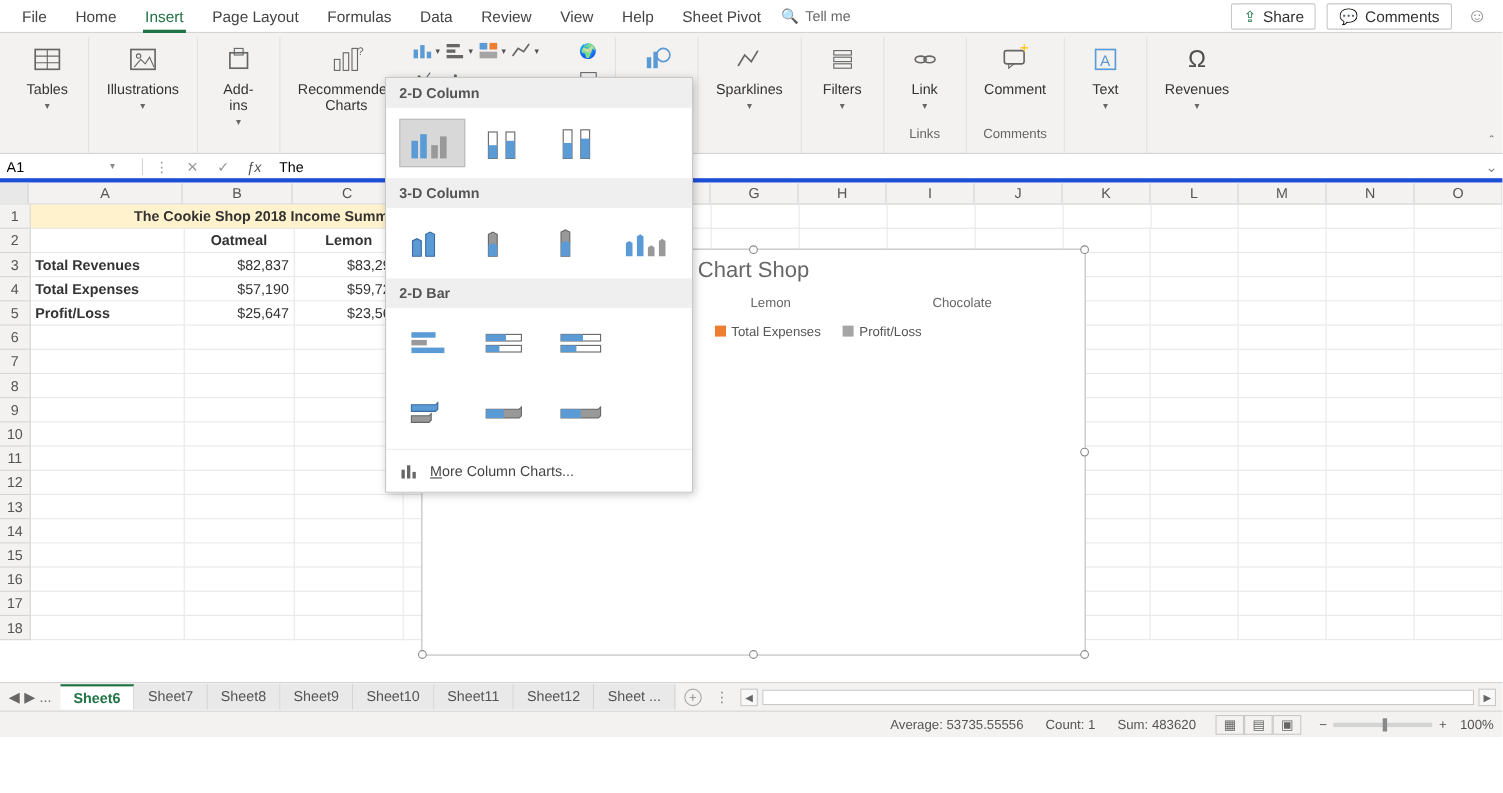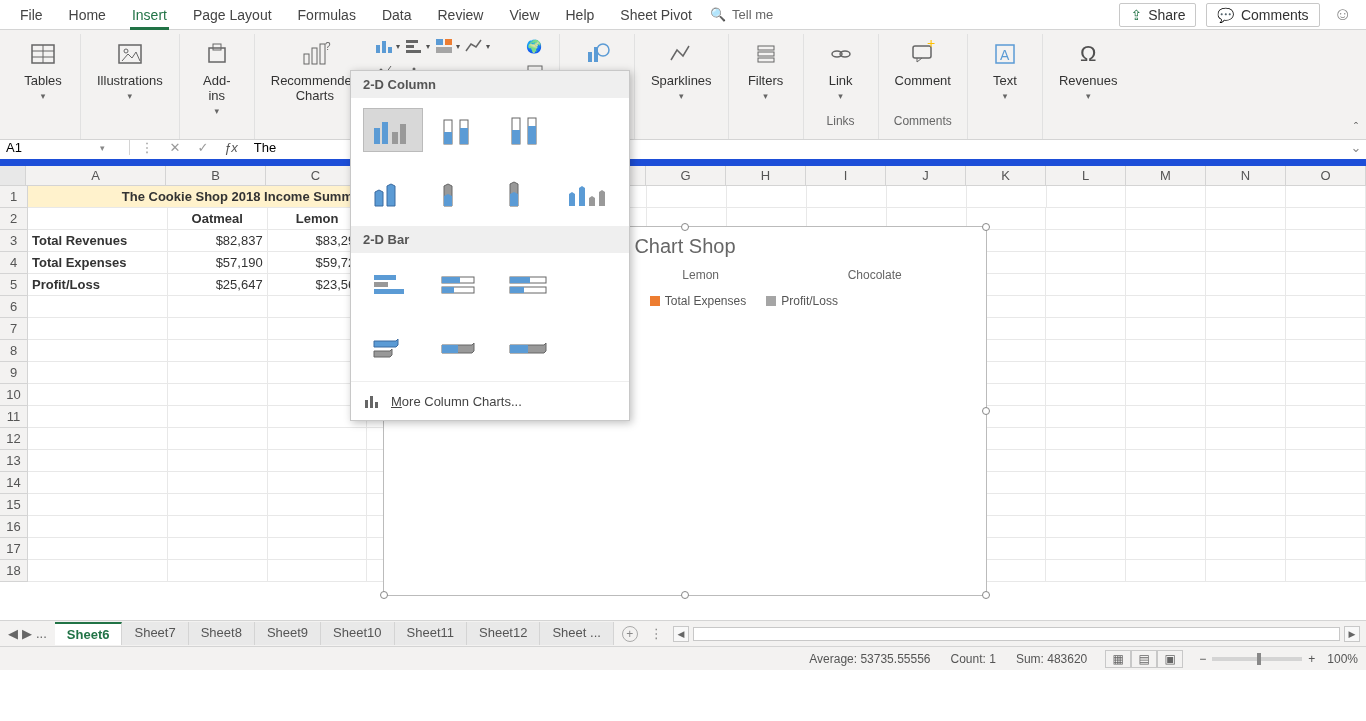--- a/index.html
+++ b/index.html
@@ -22,21 +22,21 @@
 .rgroup-label { font-size:12px; color:#666; margin-top:2px;}
 .rbtn-large { display:flex; flex-direction:column; align-items:center; justify-content:flex-start; gap:4px; padding:4px 6px; cursor:pointer; min-width:54px;}
 .rbtn-large .icon { width:32px; height:32px; display:flex; align-items:center; justify-content:center; color:#505050;}
 .rbtn-large .lbl { font-size:13px; text-align:center; line-height:1.15;}
 .rbtn-large .caret { font-size:9px; color:#666; margin-top:-2px;}
 .rbtn-small { width:28px; height:24px; display:flex; align-items:center; justify-content:center; cursor:pointer; color:#505050;}
 .smallcol { display:flex; flex-direction:column; gap:2px;}
 .ribbon-collapse { position:absolute; right:8px; bottom:4px; font-size:12px; color:#666; cursor:pointer;}
 
 
-.formula-bar { display:flex; align-items:flex-start; height:26px; border-bottom:7px solid #1d4ed8; background:#fff;}
+.formula-bar { display:flex; align-items:center; height:26px; border-bottom:4px solid #1d4ed8; background:#fff;}
 .namebox { width:130px; border-right:1px solid #d4d4d4; display:flex; align-items:center; padding:0 6px; gap:4px;}
 .namebox input { border:none; outline:none; width:90px; font-size:13px;}
 .fb-btn { width:26px; text-align:center; color:#999; cursor:pointer; font-size:13px;}
 .fb-btns { display:flex; align-items:center; padding:0 4px; gap:2px;}
 .fx { font-style:italic; color:#555; padding:0 6px;}
 .formula-in { flex:1; border:none; outline:none; padding:0 6px; font-size:13px;}
 .formula-expand { width:20px; text-align:center; color:#888; cursor:pointer;}
 
 
 .grid-wrap { position:relative; height: 454px; overflow:hidden; }
@@ -389,20 +389,21 @@
         </div>
       <div class="cd-item">
           <svg width="46" height="32">
             <rect x="6" y="4" width="8" height="26" fill="none" stroke="#666"></rect>
             <rect x="6" y="16" width="8" height="14" fill="#5B9BD5"></rect>
             <rect x="22" y="4" width="8" height="26" fill="none" stroke="#666"></rect>
             <rect x="22" y="12" width="8" height="18" fill="#5B9BD5"></rect>
           </svg>
         </div>
     </div>
+    <div class="cd-section-label">3-D Column</div>
     <div class="cd-row">
       <div class="cd-item">
           <svg width="46" height="32">
             <path d="M6 28 L6 14 L10 12 L14 14 L14 28 Z" fill="#5B9BD5" stroke="#3a6aa0"></path>
             <path d="M18 28 L18 8 L22 6 L26 8 L26 28 Z" fill="#5B9BD5" stroke="#3a6aa0"></path>
           </svg>
         </div>
       <div class="cd-item">
           <svg width="46" height="32">
             <path d="M10 28 L10 8 L14 6 L18 8 L18 28 Z" fill="#999" stroke="#666"></path>

